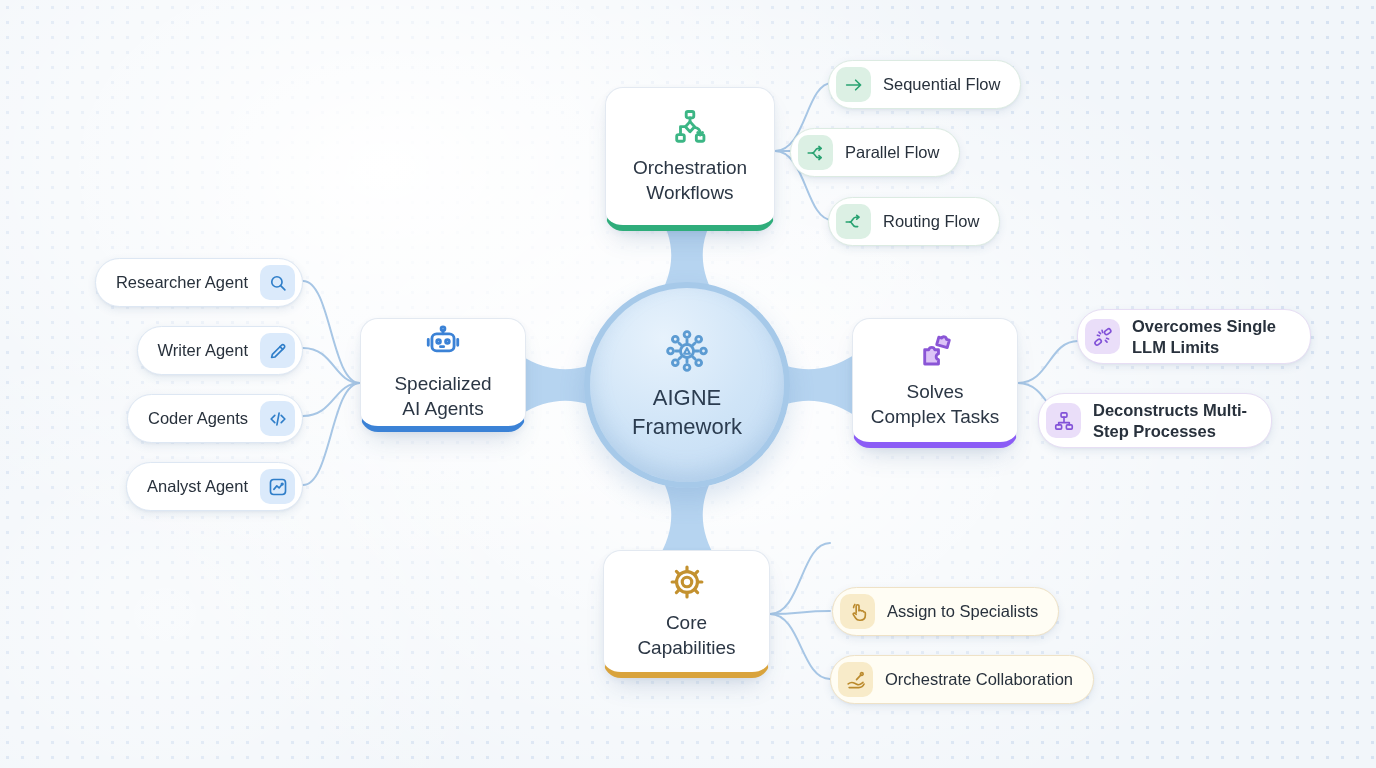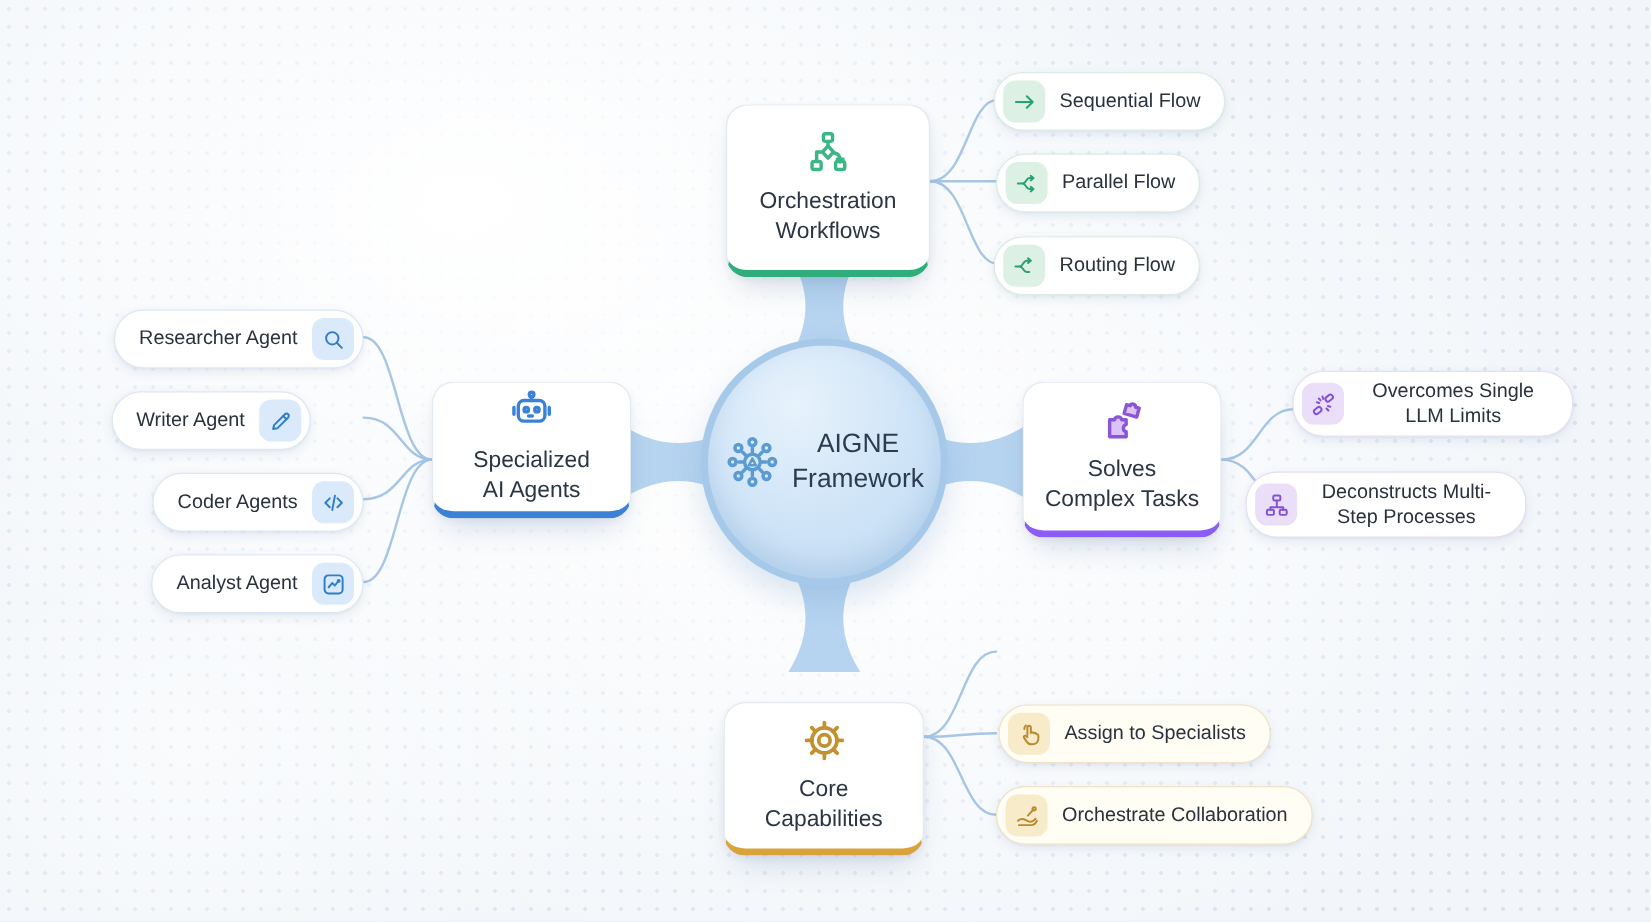--- a/index.html
+++ b/index.html
@@ -22,58 +22,57 @@
   .thick{fill:#b6d4f0;}
 
   .node{position:absolute;z-index:2;box-sizing:border-box;}
 
   
   .center-node{
     left:584px;top:282px;width:206px;height:206px;border-radius:50%;
     border:6px solid #a6c9e9;
     background:radial-gradient(circle at 38% 26%, #e7f2fc 0%, #cfe4f7 52%, #c1daf3 100%);
     box-shadow:inset 0 -10px 20px rgba(120,160,205,0.28), 0 12px 26px rgba(80,130,185,0.20);
-    display:flex;flex-direction:row;align-items:center;justify-content:center;gap:10px;
+    display:flex;flex-direction:column;align-items:center;justify-content:center;gap:10px;
   }
   .center-icon{color:#5c9bd2;width:46px;height:46px;}
   .center-label{font-size:22px;font-weight:500;color:#2b3c50;text-align:center;white-space:pre-line;line-height:1.3;}
 
   
   .branch{
     background:#ffffff;border:1px solid #e3e9f1;border-radius:18px;
     box-shadow:0 14px 26px -10px rgba(45,85,135,0.22), 0 2px 6px rgba(45,85,135,0.06);
     display:flex;flex-direction:column;align-items:center;justify-content:center;gap:9px;
     border-bottom-width:6px;border-bottom-style:solid;
   }
   .branch-title{font-size:19px;font-weight:450;color:#2b3644;text-align:center;white-space:pre-line;line-height:1.34;}
   .bicon{width:38px;height:38px;display:flex;align-items:center;justify-content:center;}
   .bicon svg{width:100%;height:100%;}
 
   .ac-green{border-bottom-color:#2fad7b;}  .ac-green .bicon{color:#3cb685;}
   .ac-blue{border-bottom-color:#3b82d6;}   .ac-blue .bicon{color:#3b82d6;}
   .ac-purple{border-bottom-color:#8b5cf6;} .ac-purple .bicon{color:#8a55d6;}
-  .ac-amber{border-bottom-color:#d9a33c;margin-top:35px;}  .ac-amber .bicon{color:#c3912f;}
+  .ac-amber{border-bottom-color:#d9a33c;}  .ac-amber .bicon{color:#c3912f;}
 
   
   .leaf{
     display:inline-flex;align-items:center;gap:12px;
     background:#ffffff;border:1px solid #e2e9f2;border-radius:26px;
     padding:6px 20px 6px 7px;
     box-shadow:0 3px 9px rgba(50,90,140,0.10), 0 1px 2px rgba(50,90,140,0.05);
-    text-align:center;
   }
   .leaf.icon-right{flex-direction:row-reverse;padding:6px 7px 6px 20px;}
   .badge{width:35px;height:35px;border-radius:10px;display:flex;align-items:center;justify-content:center;flex:0 0 auto;}
   .badge svg{width:22px;height:22px;}
   .leaf-label{font-size:16.5px;color:#28313c;white-space:nowrap;line-height:1.25;}
   .leaf.two-line .leaf-label{white-space:normal;width:158px;}
 
   .g-green{border-color:#dcebe2;}  .g-green .badge{background:#dcf0e4;color:#28a271;}
   .g-blue{border-color:#dde7f3;}   .g-blue .badge{background:#dbeafb;color:#2f7ec9;}
-  .g-purple{border-color:#e7def4;} .g-purple .badge{background:#eadef9;color:#8252d8;}
+  .g-purple{border-color:#e7def4;font-weight:bold;} .g-purple .badge{background:#eadef9;color:#8252d8;}
   .g-amber{background:#fffdf4;border-color:#efe2c6;} .g-amber .badge{background:#f8ebc9;color:#bb8a2d;}
 
   .ic{fill:none;stroke:currentColor;stroke-width:1.8;stroke-linecap:round;stroke-linejoin:round;}
 </style>
 </head>
 <body>
 
 <div class="canvas">
   <div class="glow"></div>
 
@@ -173,21 +172,21 @@
   </div>
 
   <div class="node leaf g-green" style="left:828px;top:60px">
     <span class="badge">
       <svg viewBox="0 0 24 24" class="ic">
           <path d="M4,12 H19.2 M13.8,6.8 L19.2,12 L13.8,17.2"></path>
         </svg>
     </span>
     <span class="leaf-label">Sequential Flow</span>
   </div>
-  <div class="node leaf g-green" style="left:830px;top:128px">
+  <div class="node leaf g-green" style="left:790px;top:128px">
     <span class="badge">
       <svg viewBox="0 0 24 24" class="ic">
         <path d="M3.5,12 H8 M8,12 C11,12 10.8,7 14.2,7 H17.4 M15.2,4.9 L17.7,7 L15.2,9.1"></path>
         <path d="M8,12 C11,12 10.8,17 14.2,17 H17.4 M15.2,14.9 L17.7,17 L15.2,19.1"></path>
       </svg>
     </span>
     <span class="leaf-label">Parallel Flow</span>
   </div>
   <div class="node leaf g-blue icon-right" style="right:1073px;top:258px">
     <span class="badge">
@@ -201,21 +200,21 @@
 
   <div class="node leaf g-green" style="left:828px;top:197px">
     <span class="badge">
       <svg viewBox="0 0 24 24" class="ic">
         <path d="M3.5,12 H7.5 M7.5,12 C10.5,12 10.3,6.8 13.8,6.8 H17.2 M15,4.7 L17.5,6.8 L15,8.9"></path>
         <path d="M7.5,12 C10.5,12 10.3,17 13.6,17 H16"></path>
       </svg>
     </span>
     <span class="leaf-label">Routing Flow</span>
   </div>
-  <div class="node leaf g-blue icon-right" style="right:1117px;top:326px">
+  <div class="node leaf g-blue icon-right" style="right:1073px;top:326px">
     <span class="badge">
       <svg viewBox="0 0 24 24" class="ic">
           <path d="M5,19 L5.9,15.6 L15.8,5.7 A2.05,2.05 0 0 1 18.7,8.6 L8.8,18.5 L5,19 Z"></path>
           <path d="M14.2,7.3 L17.1,10.2"></path>
         </svg>
     </span>
     <span class="leaf-label">Writer Agent</span>
   </div>
   <div class="node leaf g-blue icon-right" style="right:1073px;top:394px">
     <span class="badge">

